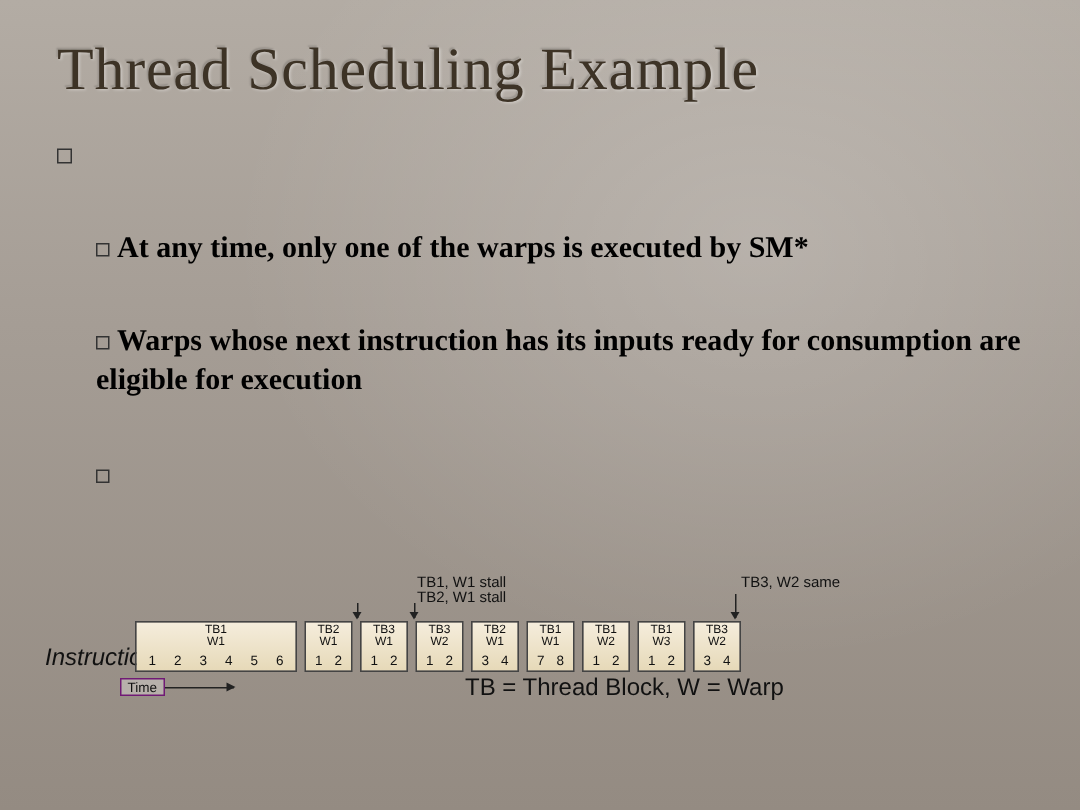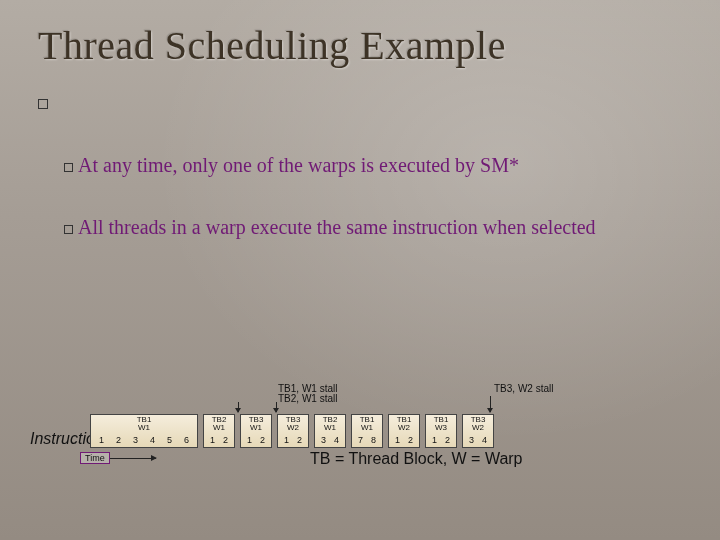--- a/index.html
+++ b/index.html
@@ -42,23 +42,23 @@
     color: #222;
     margin-bottom: 4px;
   }
   ul.sub {
     list-style: none;
     margin: 4px 0 0 0;
     padding: 0 0 0 26px;
   }
   ul.sub > li {
     font-size: 20px;
-    font-weight: normal;
+    font-weight: bold;
     line-height: 1.32;
-    color: #701a75;
+    color: #000000;
     margin-bottom: 2px;
     margin-top: 36px;
   }
   .sq {
     display: inline-block;
     width: 10px;
     height: 10px;
     border: 1.5px solid #333;
     margin-right: 6px;
     vertical-align: -1px;
@@ -198,36 +198,37 @@
 
 <div class="slide">
 
   <h1 class="title">Thread Scheduling Example</h1>
 
   <ul class="top">
     <li>
       <span class="sq"></span>
       <ul class="sub">
         <li><span class="sq"></span><span>At any time, only one of the warps is executed by SM*</span></li>
-        <li><span class="sq"></span><span>All threads in a warp execute the same instruction when selected</span></li>
+        <li><span class="sq"></span><span>Warps whose next instruction has its inputs ready for consumption are eligible for execution</span></li>
+        <li><span class="sq"></span></li>
       </ul>
     </li>
   </ul>
 
   <div class="diagram">
 
     <div class="stall-labels stall-tb1">
       <div class="stall-line">TB1, W1 stall</div>
       <div class="stall-line">TB2, W1 stall</div>
     </div>
     <div class="stall-arrow" style="left:148px; top:14px; height:10px;"></div>
     <div class="stall-arrow" style="left:186px; top:14px; height:10px;"></div>
 
     <div class="stall-labels stall-tb3">
-      <div class="stall-line">TB3, W2 stall</div>
+      <div class="stall-line">TB3, W2 same</div>
     </div>
     <div class="stall-arrow" style="left:400px; top:8px; height:16px;"></div>
 
     <div class="instr-label">Instruction:</div>
 
     <div class="blocks" id="blocks">
         <div class="blk" style="width: 108px;">
           <div class="hdr">TB1<br>W1</div>
           <div class="nums">
             <span>1</span>

